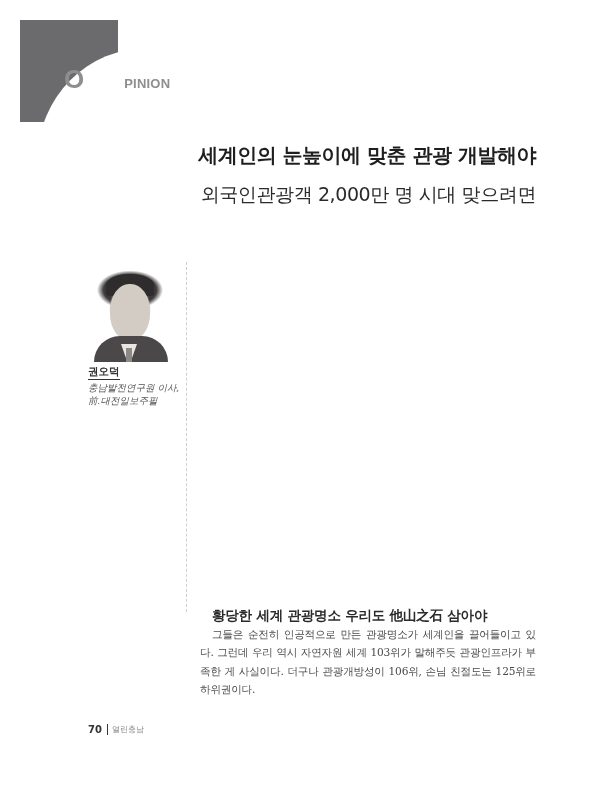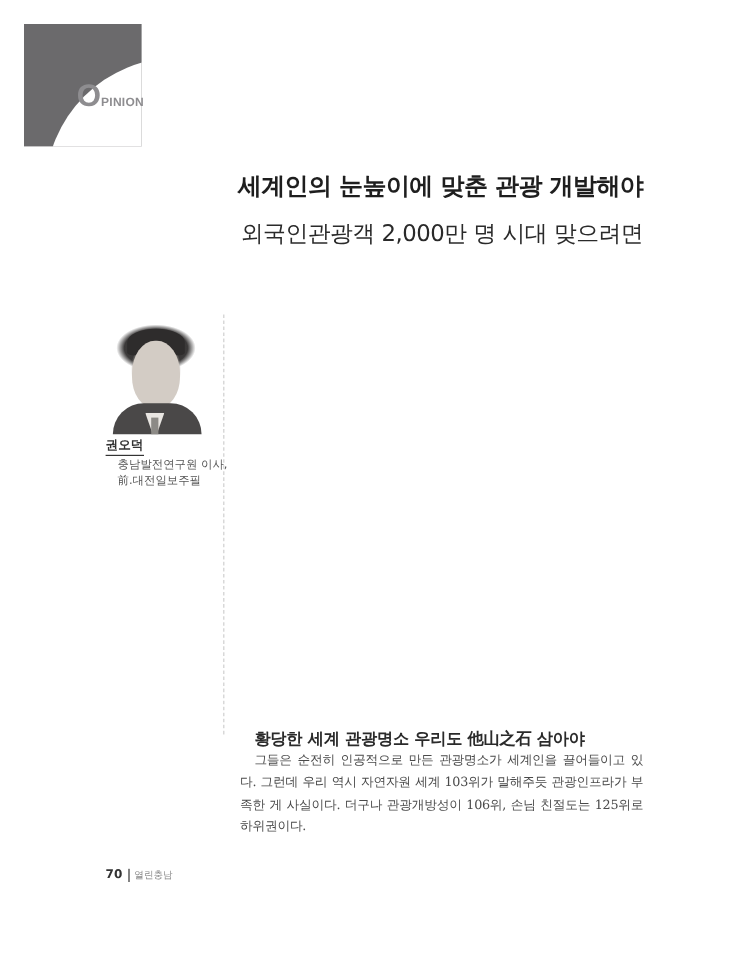--- a/index.html
+++ b/index.html
@@ -8,21 +8,21 @@
 
   
   .corner { position: absolute; left: 20px; top: 20px; width: 98px; height: 102px;
             background: #6b6a6c; overflow: hidden; }
   .corner::after { content: ""; position: absolute; left: 18px; top: 28px;
                    width: 220px; height: 220px; border-radius: 50%; background: #ffffff; }
   .opinion { position: absolute; left: 64px; top: 64px; z-index: 2;
              font-family: "Liberation Sans", "DejaVu Sans", sans-serif; font-weight: bold;
              color: #8e8d90; letter-spacing: 0px; }
   .opinion .big { font-size: 26px; vertical-align: baseline; }
-  .opinion .small { font-size: 10px; letter-spacing: 0.2px; }
+  .opinion .small { font-size: 13px; letter-spacing: 0.2px; margin-left: 40px; }
 
   
   .title { position: absolute; right: 75px; top: 142px; margin: 0;
            font-family: "DejaVu Sans", "Liberation Sans", sans-serif; font-weight: bold;
            font-size: 20px; color: #1e1e1e; letter-spacing: -0.5px; white-space: nowrap; }
   .subtitle { position: absolute; right: 75px; top: 182px; margin: 0;
               font-family: "DejaVu Sans", "Liberation Sans", sans-serif; font-weight: normal;
               font-size: 19px; color: #2a2a2a; letter-spacing: -0.4px; white-space: nowrap; }
 
   
@@ -36,22 +36,22 @@
   .photo .shirt { position: absolute; left: 33px; bottom: 0; width: 16px; height: 18px;
                   background: #e9e6e2; clip-path: polygon(0 0, 100% 0, 60% 100%, 40% 100%); }
   .photo .tie { position: absolute; left: 38px; bottom: 0; width: 6px; height: 14px; background: #8c8a86; }
   .photo .face { position: absolute; left: 22px; top: 22px; width: 40px; height: 56px;
                  background: #d3ccc5; border-radius: 48% 48% 46% 46%; }
   .photo .hair { position: absolute; left: 18px; top: 12px; width: 48px; height: 22px;
                  background: #2e2c2c; border-radius: 50% 50% 10% 10%; }
   .author-name { position: absolute; left: 88px; top: 366px; margin: 0;
                  font-family: Liberation Mono, monospace; font-size: 10.5px; font-weight: bold; color: #333;
                  border-bottom: 1.5px solid #333; padding-bottom: 0; line-height: 13px; }
-  .author-role { position: absolute; left: 98px; top: 381px; margin: 0;
-                 font-family: "DejaVu Sans", sans-serif; font-size: 9.5px; color: #555; line-height: 13px; }
+  .author-role { position: absolute; left: 88px; top: 381px; margin: 0;
+                 font-family: "DejaVu Sans", sans-serif; font-size: 9.5px; color: #555; line-height: 13px; font-style: italic; }
 
   .divider { position: absolute; left: 186px; top: 262px; height: 350px; width: 0;
              border-left: 1px dashed #cfcfcf; }
 
   
   .body { position: absolute; left: 200px; top: 259px; width: 336px;
           font-size: 10.6px; line-height: 18.3px; color: #4a4a4a; text-align: justify;
           letter-spacing: -0.2px; }
   .body p { margin: 0; text-indent: 12px; }
   .section-head { position: absolute; left: 212px; top: 607px; margin: 0;

